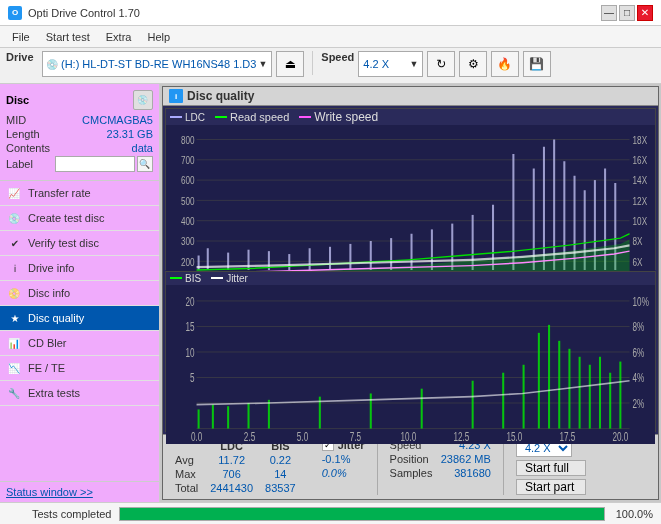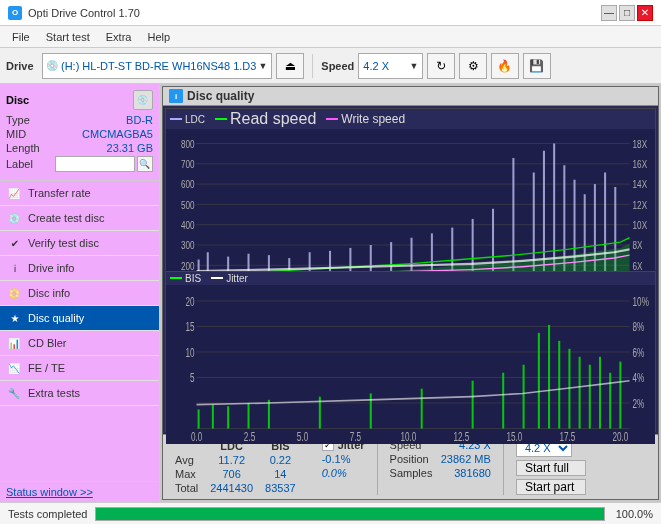--- a/index.html
+++ b/index.html
@@ -12,21 +12,21 @@
     .titlebar-title { font-size: 11px; color: #333; }
     .titlebar-controls { display: flex; gap: 2px; }
     .titlebar-btn { width: 16px; height: 16px; display: flex; align-items: center; justify-content: center; cursor: pointer; font-size: 10px; color: #333; background: #e0e0e0; border: 1px solid #aaa; }
     .titlebar-btn:last-child { background: #e8192c; color: white; border-color: #c00; }
 
     
     .menubar { background: #f5f5f5; border-bottom: 1px solid #ccc; display: flex; align-items: center; padding: 2px 4px; height: 22px; }
     .menubar-item { padding: 2px 8px; cursor: pointer; font-size: 11px; color: #333; }
 
     
-    .toolbar { background: #f0f0f0; border-bottom: 1px solid #ccc; display: flex; align-items: center; padding: 3px 6px; height: 36px; gap: 4px; }
+    .toolbar { background: #f0f0f0; border-bottom: 1px solid #ccc; display: flex; padding: 3px 6px; height: 36px; gap: 4px; }
     .toolbar-label { font-size: 11px; font-weight: bold; color: #333; margin-right: 4px; }
     .drive-select { display: flex; align-items: center; gap: 2px; background: white; border: 1px solid #aaa; padding: 2px 4px; min-width: 200px; height: 26px; font-size: 11px; color: #0057ae; }
     .drive-select-arrow { font-size: 9px; color: #333; }
     .toolbar-sep { width: 1px; height: 24px; background: #ccc; margin: 0 4px; }
     .speed-label { font-size: 11px; font-weight: bold; color: #333; }
     .toolbar-icon-btn { width: 28px; height: 26px; background: #f5f5f5; border: 1px solid #aaa; display: flex; align-items: center; justify-content: center; cursor: pointer; font-size: 12px; }
 
     
     .main-layout { display: flex; height: calc(524px - 26px - 22px - 36px - 22px); }
 
@@ -48,21 +48,21 @@
     .nav-item { display: flex; align-items: center; gap: 6px; padding: 5px 8px; cursor: pointer; font-size: 11px; color: #333; border-bottom: 1px solid #e0e0e0; }
     .nav-item.active { background: #0057ae; color: white; }
     .nav-item .nav-icon { width: 14px; height: 14px; display: flex; align-items: center; justify-content: center; font-size: 10px; flex-shrink: 0; }
 
     
     .status-section { border-top: 1px solid #ccc; padding: 4px 6px; }
     .status-link { color: #0057ae; font-size: 11px; text-decoration: underline; cursor: pointer; }
 
     
     .statusbar { height: 22px; background: #f5f5f5; border-top: 1px solid #ccc; display: flex; align-items: center; padding: 0 8px; gap: 8px; }
-    .status-text { font-size: 11px; color: #333; }
+    .status-text { font-size: 11px; color: #333; margin-left: 24px; }
     .progress-bar-container { flex: 1; height: 14px; background: white; border: 1px solid #aaa; overflow: hidden; }
     .progress-bar-fill { height: 100%; background: #00b050; }
     .progress-pct { font-size: 11px; color: #333; min-width: 40px; text-align: right; }
 
     
     .content-area { flex: 1; display: flex; flex-direction: column; background: #c8c8c8; overflow: hidden; }
     .dq-header { background: #d4d4d4; display: flex; align-items: center; padding: 2px 6px; gap: 4px; border-bottom: 1px solid #888; }
     .dq-title { font-size: 12px; font-weight: bold; color: #333; }
     .dq-icon { width: 14px; height: 14px; background: #2196F3; border-radius: 1px; display: flex; align-items: center; justify-content: center; color: white; font-size: 8px; font-weight: bold; }
 
@@ -125,30 +125,30 @@
 <div class="main-layout">
 
   <div class="sidebar">
 
     <div class="disc-section">
       <div class="disc-header">
         <span class="disc-title">Disc</span>
         <div class="disc-icon">💿</div>
       </div>
       <div class="disc-row">
-        <span class="disc-row-label">Type</span>
-        <span class="disc-row-value">BD-R</span>
-      </div>
-      <div class="disc-row">
         <span class="disc-row-label">MID</span>
         <span class="disc-row-value">CMCMAGBA5</span>
       </div>
       <div class="disc-row">
         <span class="disc-row-label">Length</span>
         <span class="disc-row-value">23.31 GB</span>
+      </div>
+      <div class="disc-row">
+        <span class="disc-row-label">Contents</span>
+        <span class="disc-row-value">data</span>
       </div>
       <div class="disc-row">
         <span class="disc-row-label">Label</span>
         <div class="label-input">
           <input class="label-textbox" type="text" style="">
           <div class="label-search-btn">🔍</div>
         </div>
       </div>
     </div>
 
@@ -208,21 +208,21 @@
 
         <div style="flex:1;position:relative;background:#2a2a5a;border:1px solid #444;">
           
           <div style="display:flex;align-items:center;gap:10px;padding:1px 4px;background:#2a2a5a;">
             <div style="display:flex;align-items:center;gap:3px;">
               <div style="width:12px;height:2px;background:#aaaaff;"></div>
               <span style="color:#ddd;font-size:10px;">LDC</span>
             </div>
             <div style="display:flex;align-items:center;gap:3px;">
               <div style="width:12px;height:2px;background:#00ff00;"></div>
-              <span style="color:#ddd;font-size:16px;">Read speed</span>
+              <span style="color:#ddd;font-size:11px;">Read speed</span>
             </div>
             <div style="display:flex;align-items:center;gap:3px;">
               <div style="width:12px;height:2px;background:#ff55ff;"></div>
               <span style="color:#ddd;font-size:12px;">Write speed</span>
             </div>
           </div>
           
           <svg width="100%" height="100%" viewBox="0 0 480 110" preserveAspectRatio="none">
 
             <rect width="480" height="110" fill="#1e1e4a"></rect>

